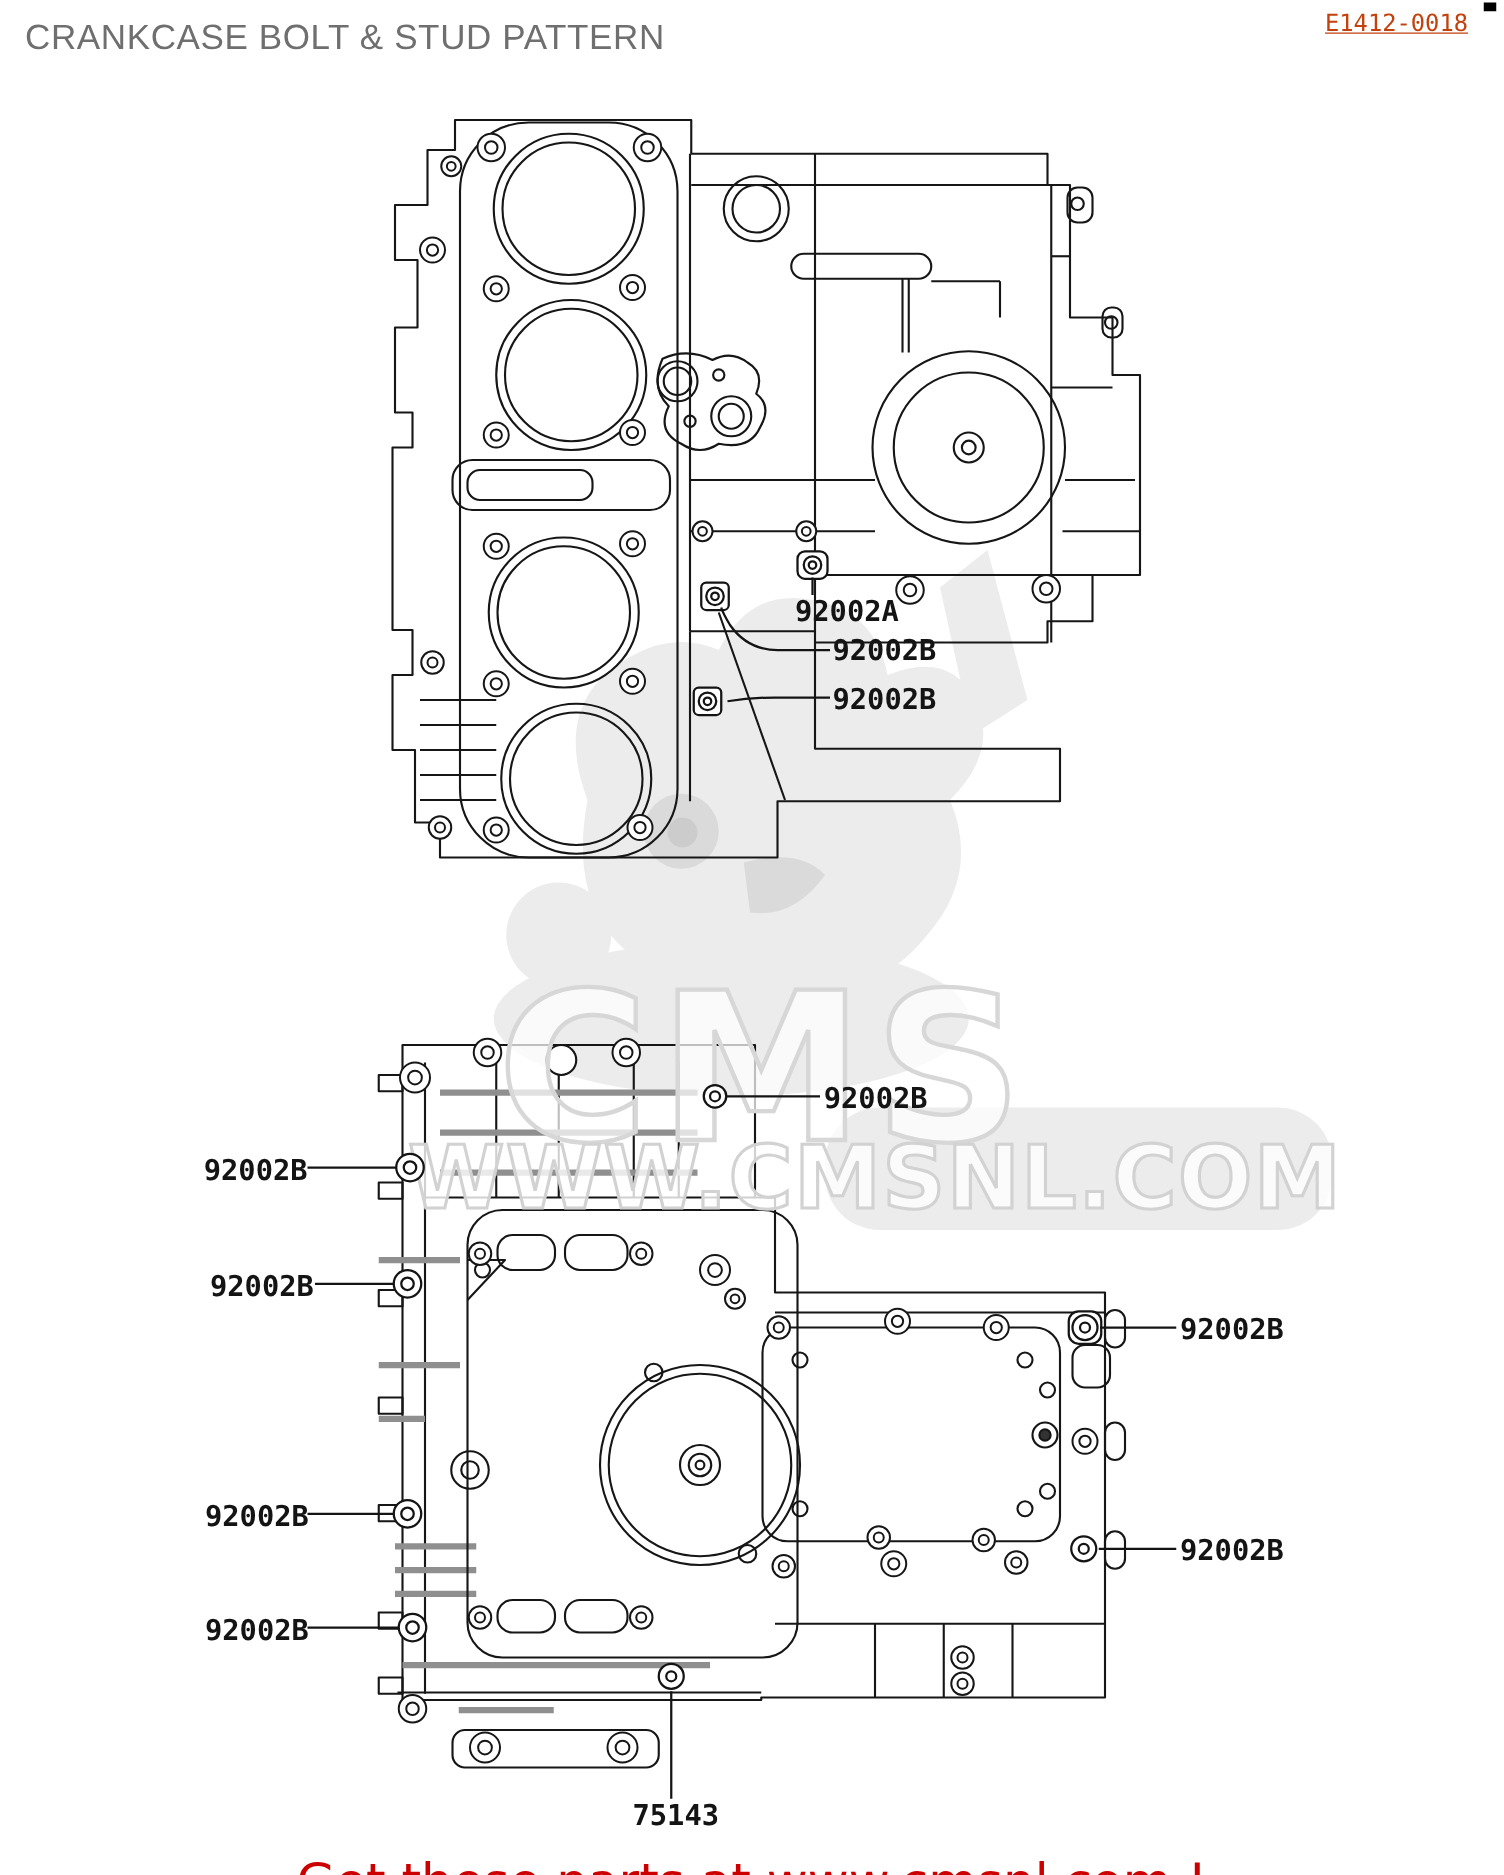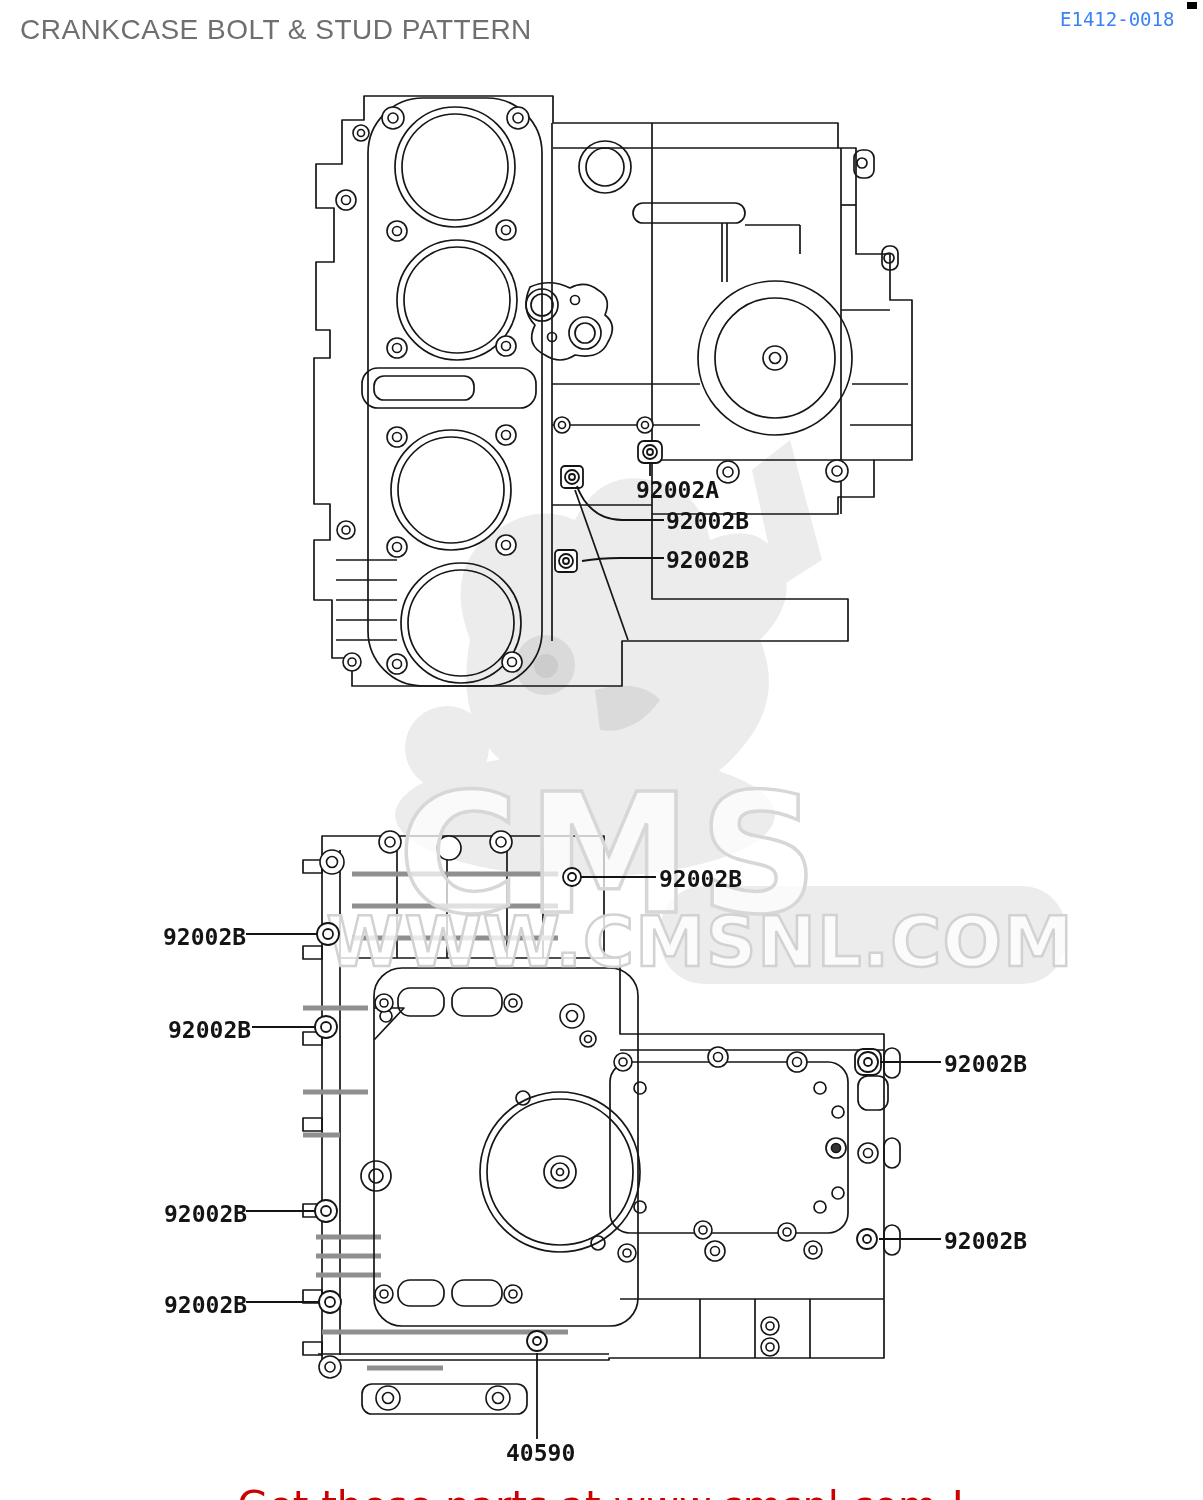--- a/index.html
+++ b/index.html
@@ -1,21 +1,21 @@
 <!DOCTYPE html>
 <html><head>
 <meta charset="utf-8">
 <style>
   html,body{margin:0;padding:0;background:#fff;}
   .page{position:relative;width:1197px;height:1500px;background:#ffffff;overflow:hidden;
         font-family:"Liberation Sans",sans-serif;}
   .page-title{position:absolute;left:20px;top:14px;font-size:28px;color:#6f6f6f;
         letter-spacing:.5px;white-space:nowrap;}
   .diagram-code{position:absolute;left:1060px;top:8px;font:19px "DejaVu Sans Mono",monospace;
-        color:#3b82f6;white-space:nowrap;}
+        color:#c2410c;white-space:nowrap;text-decoration:underline;}
   .corner-mark{position:absolute;left:1187px;top:2px;width:16px;height:7px;background:#000;}
   svg.draw{position:absolute;left:0;top:0;}
   .pn{position:absolute;font:bold 23px "DejaVu Sans Mono",monospace;color:#141414;
         white-space:nowrap;}
   .footer-promo{position:absolute;left:0;top:1450px;width:1203px;text-align:center;
         font:40px "DejaVu Sans",sans-serif;color:#cc0000;white-space:nowrap;margin-top:33px;}
   .wmbig{font:bold 165px "DejaVu Sans",sans-serif;fill:rgba(255,255,255,.72);
         stroke:#d7d7d7;stroke-width:3.5px;letter-spacing:8px;text-anchor:middle;}
   .wmurl{font:bold 70px "DejaVu Sans",sans-serif;fill:rgba(255,255,255,.8);
         stroke:#d2d2d2;stroke-width:2.5px;letter-spacing:1px;text-anchor:middle;}
@@ -310,16 +310,16 @@
   <div class="pn" style="left:666px;top:508px">92002B</div>
   <div class="pn" style="left:666px;top:547px">92002B</div>
 
   <div class="pn" style="left:659px;top:866px">92002B</div>
   <div class="pn" style="left:163px;top:924px">92002B</div>
   <div class="pn" style="left:168px;top:1017px">92002B</div>
   <div class="pn" style="left:164px;top:1201px">92002B</div>
   <div class="pn" style="left:164px;top:1292px">92002B</div>
   <div class="pn" style="left:944px;top:1051px">92002B</div>
   <div class="pn" style="left:944px;top:1228px">92002B</div>
-  <div class="pn" style="left:506px;top:1440px">40590</div>
+  <div class="pn" style="left:506px;top:1440px">75143</div>
 
   <div class="footer-promo">Get these parts at www.cmsnl.com !</div>
 </div>
 
 </body></html>

